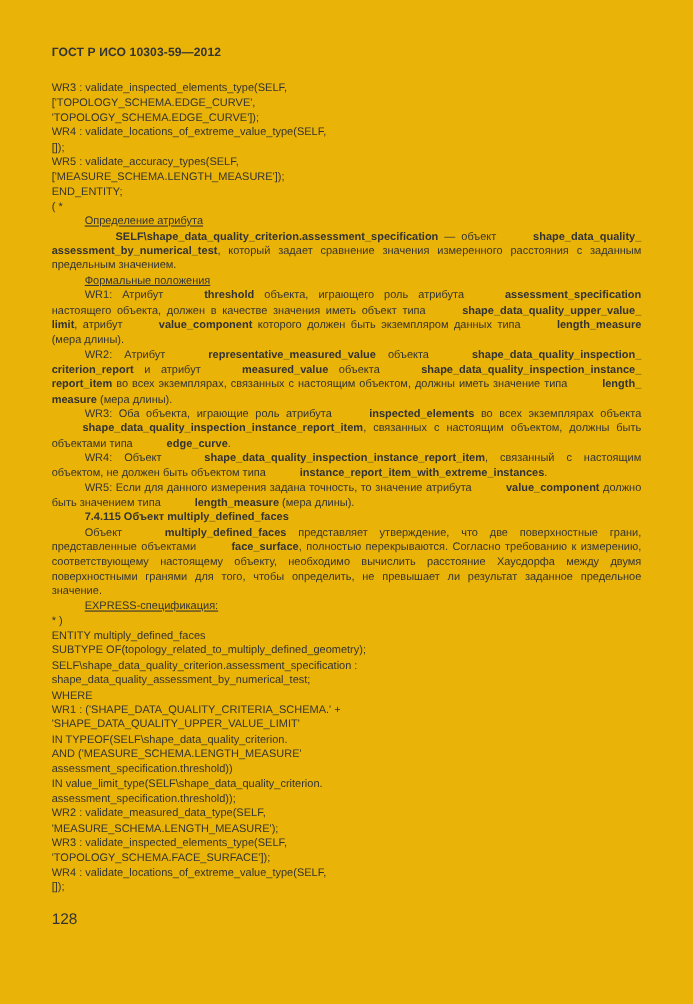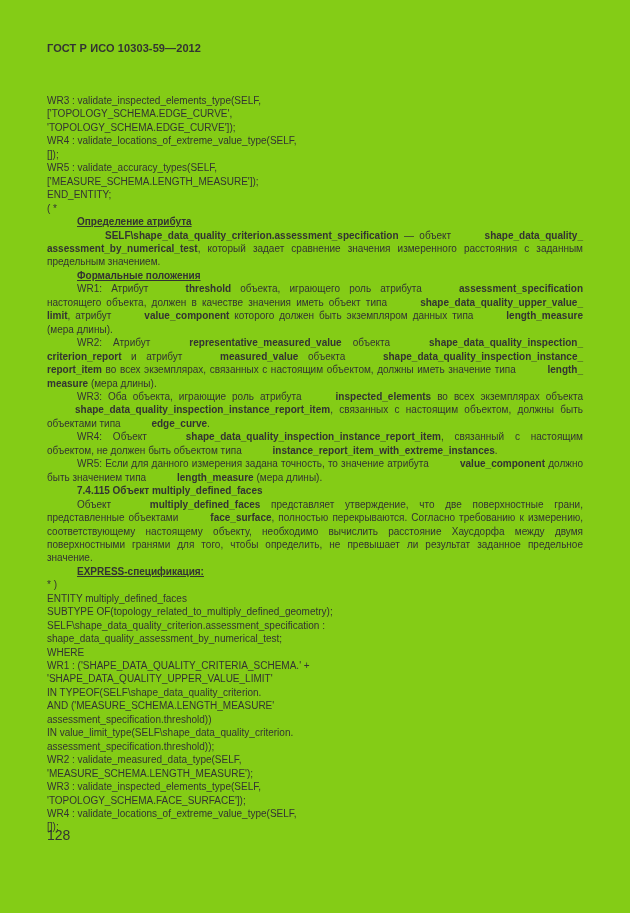--- a/index.html
+++ b/index.html
@@ -4,49 +4,48 @@
 <style>
   html, body {
     margin: 0;
     padding: 0;
     background: #ffffff;
   }
   .page {
     position: relative;
     width: 630px;
     height: 913px;
-    background: #84cc16;
+    background: #eab308;
     font-family: "Liberation Sans", sans-serif;
     color: #333333;
     overflow: hidden;
   }
   .doc-header {
     position: absolute;
     left: 47px;
     top: 42px;
     font-size: 11px;
     font-weight: bold;
     letter-spacing: 0.1px;
     white-space: nowrap;
   }
   .content {
     position: absolute;
     left: 47px;
-    top: 94px;
+    top: 74px;
     width: 536px;
     font-size: 10px;
     line-height: 13.45px;
   }
   .code-line {
     white-space: pre;
     text-align: left;
   }
   .heading {
     padding-left: 30px;
-    font-weight: bold;
   }
   .heading .u {
     text-decoration: underline;
   }
   .heading.bold {
     font-weight: bold;
   }
   .para {
     text-align: justify;
     text-indent: 30px;

